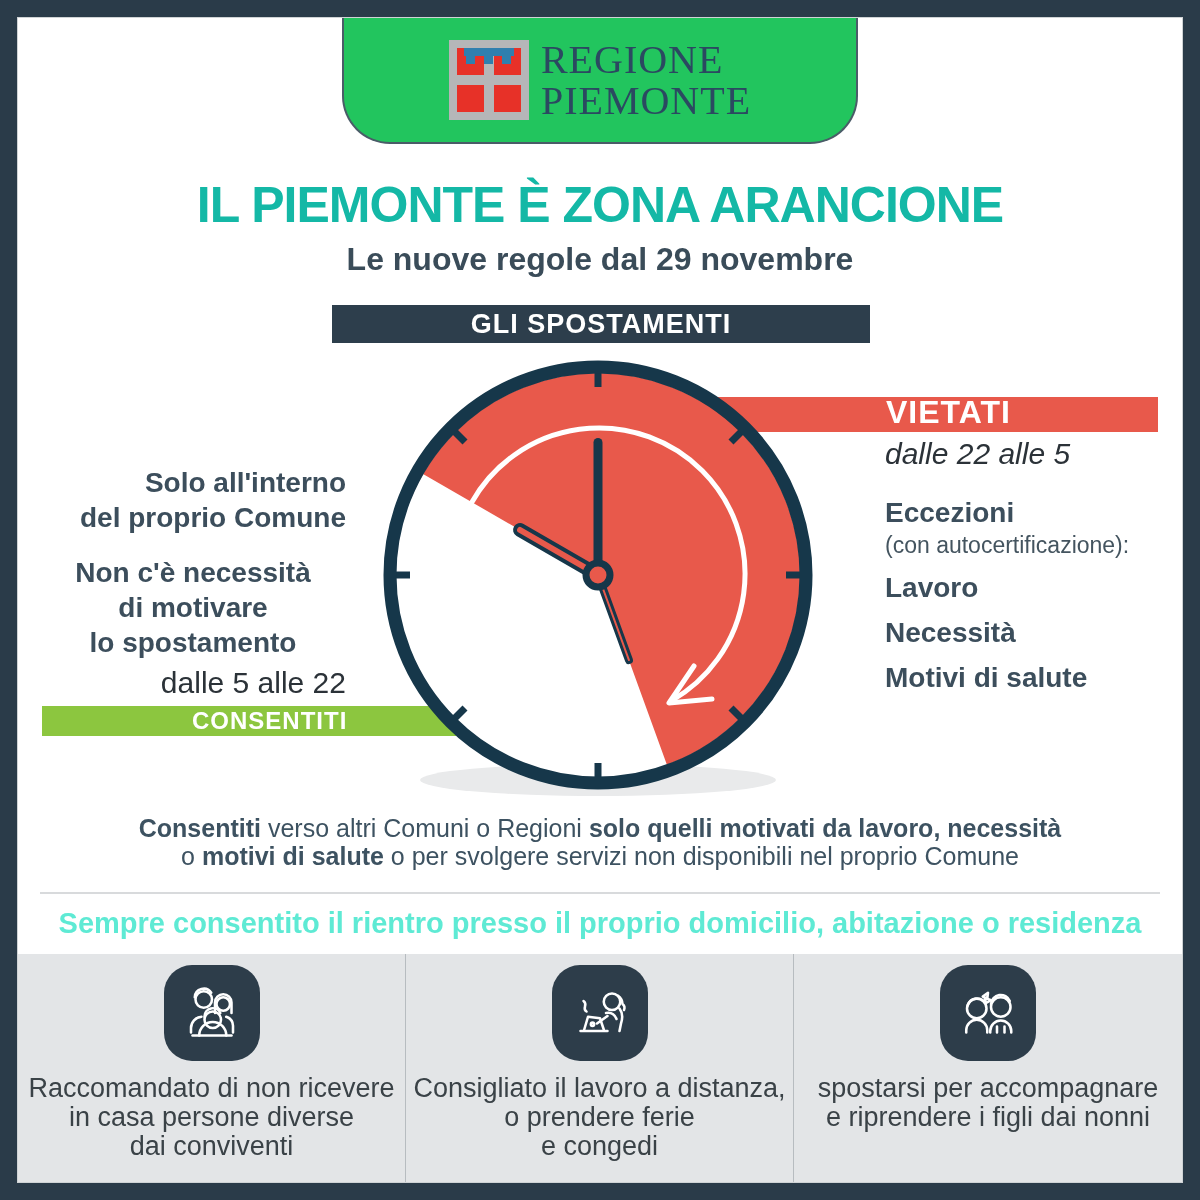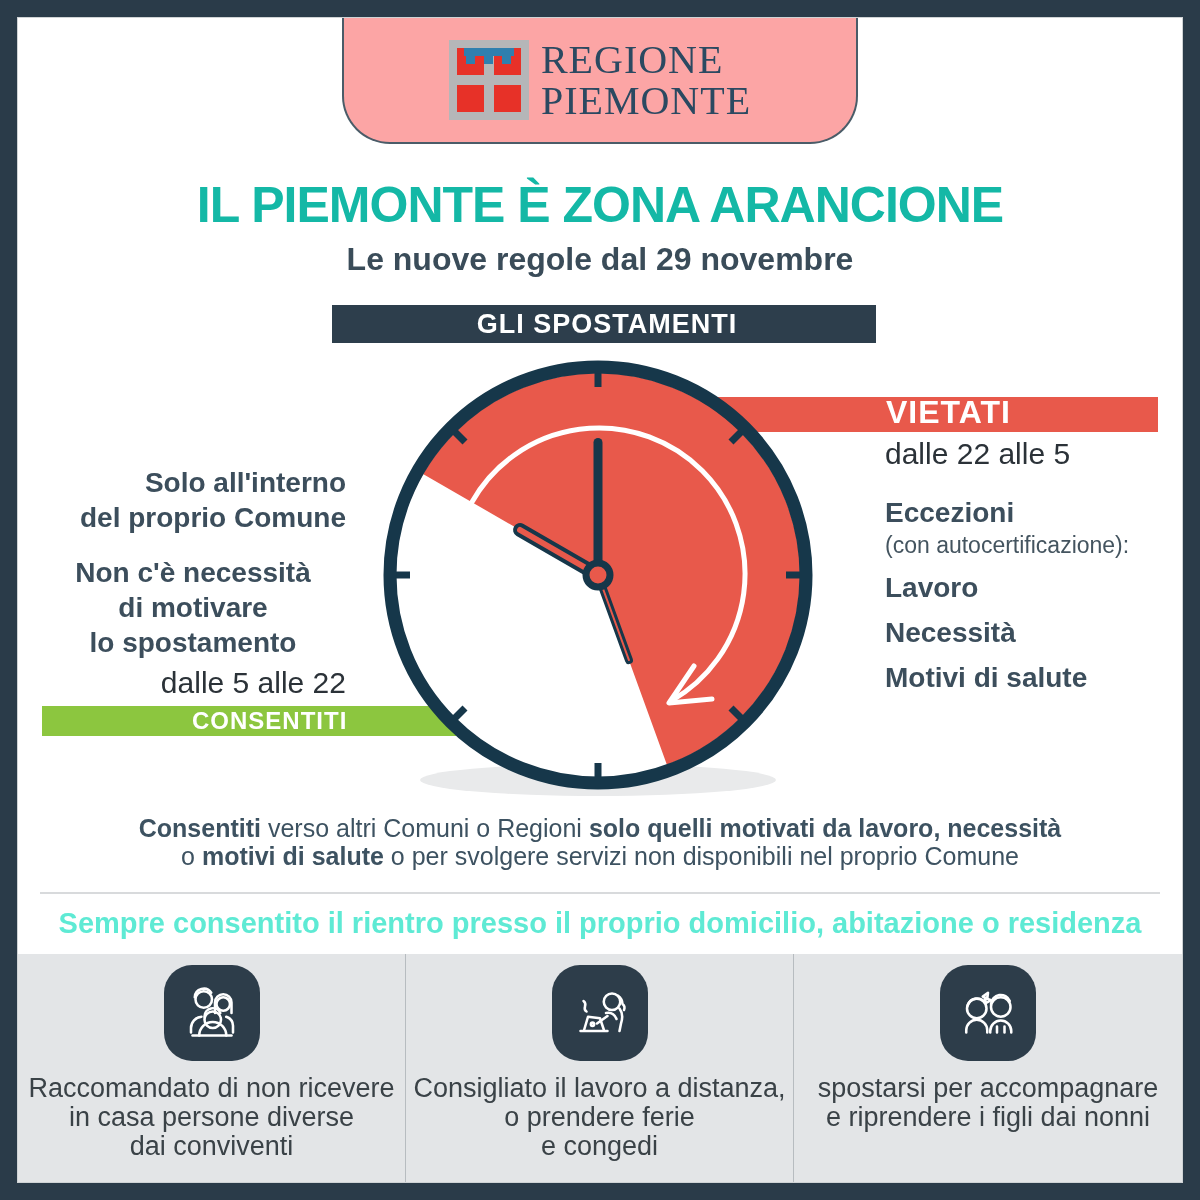--- a/index.html
+++ b/index.html
@@ -9,21 +9,21 @@
     font-family:"Liberation Sans", sans-serif;
     -webkit-font-smoothing:antialiased;
   }
   .content{
     position:absolute;left:18px;top:18px;right:18px;bottom:18px;
     background:#ffffff;outline:1px solid #cfd3d5;
   }
   
   .logo-tab{
     position:absolute;left:342px;top:18px;width:512px;height:124px;
-    background:#fca5a5;
+    background:#22c55e;
     border-left:2px solid #46586454;border-right:2px solid #465864;
     border-bottom:2px solid #465864;border-color:#4a5c68;
     border-top:none;border-radius:0 0 48px 48px;
     display:flex;align-items:center;justify-content:center;gap:12px;
     z-index:5;
   }
   .coat{width:80px;height:80px;flex:0 0 auto;}
   .logo-text{
     font-family:"Liberation Serif", serif;
     font-size:40px;line-height:41px;color:#2b4961;letter-spacing:1px;
@@ -33,21 +33,21 @@
     position:absolute;left:20px;right:20px;top:176px;text-align:center;
     font-size:50px;font-weight:bold;letter-spacing:-1px;color:#14b8a6;
   }
   .subtitle{
     position:absolute;left:20px;right:20px;top:241px;text-align:center;
     font-size:32px;font-weight:bold;color:#3a4c59;
   }
   .section-banner{
     position:absolute;left:332px;top:305px;width:538px;height:38px;
     background:#2d3e4c;color:#ffffff;text-align:center;
-    font-size:27px;font-weight:bold;letter-spacing:1px;line-height:38px;padding-left:6px;
+    font-size:27px;font-weight:bold;letter-spacing:1px;line-height:38px;
   }
   
   .band-forbidden{
     position:absolute;left:700px;top:397px;width:458px;height:35px;
     background:#e8594b;z-index:1;
     color:#fff;font-size:32px;font-weight:bold;letter-spacing:1px;
     line-height:30px;padding-left:186px;box-sizing:border-box;
   }
   .band-allowed{
     position:absolute;left:42px;top:706px;width:414px;height:30px;
@@ -63,21 +63,21 @@
   }
   .left-note2{
     position:absolute;left:40px;top:555px;width:306px;text-align:center;
     font-size:28px;font-weight:bold;line-height:35px;color:#3c4e5c;
   }
   .left-hours{
     position:absolute;left:40px;top:666px;width:306px;text-align:right;
     font-size:30px;color:#2b3238;
   }
   .right-block{position:absolute;left:885px;top:437px;width:280px;z-index:3;}
-  .right-hours{font-size:30px;color:#2b3238;}
+  .right-hours{font-size:30px;color:#2b3238;font-style:italic;}
   .exc-title{margin-top:26px;font-size:28px;font-weight:bold;color:#3c4e5c;}
   .exc-note{margin-top:3px;font-size:23px;color:#44545f;}
   .exc-item{margin-top:13px;font-size:28px;font-weight:bold;color:#3c4e5c;}
   
   .summary{
     position:absolute;left:20px;right:20px;top:814px;text-align:center;
     font-size:25px;line-height:28px;color:#3d5261;
   }
   .summary b{font-weight:bold;}
   .divider{

